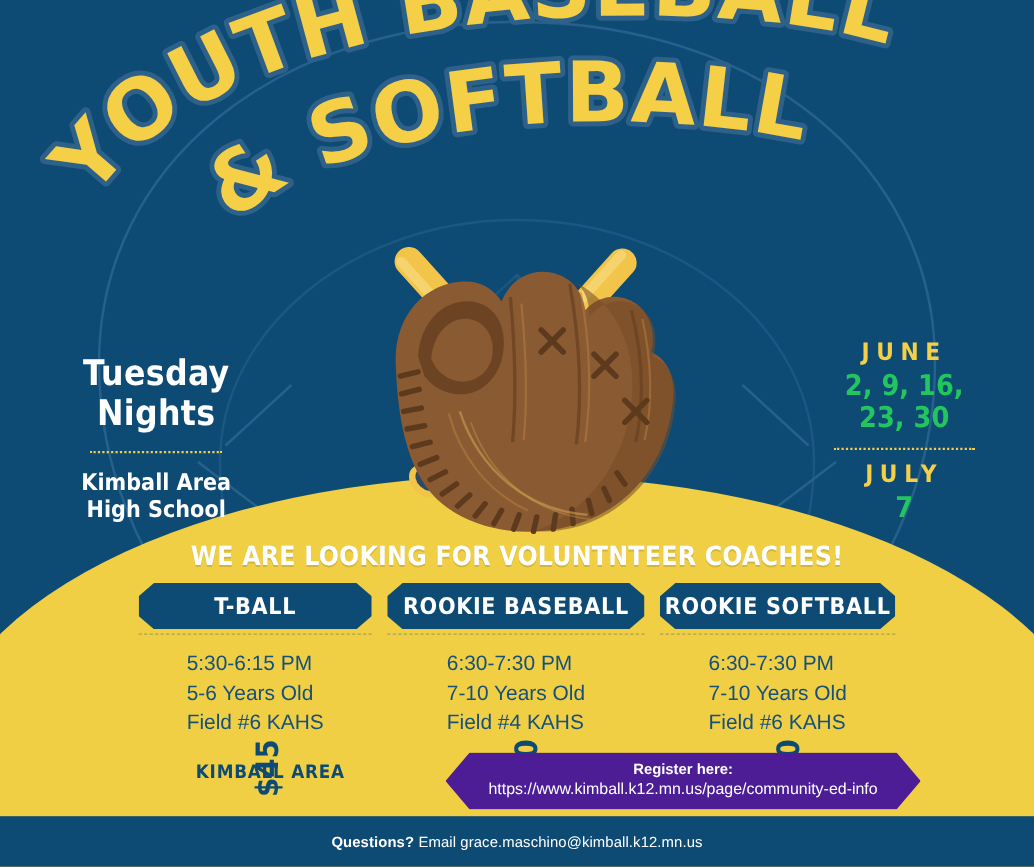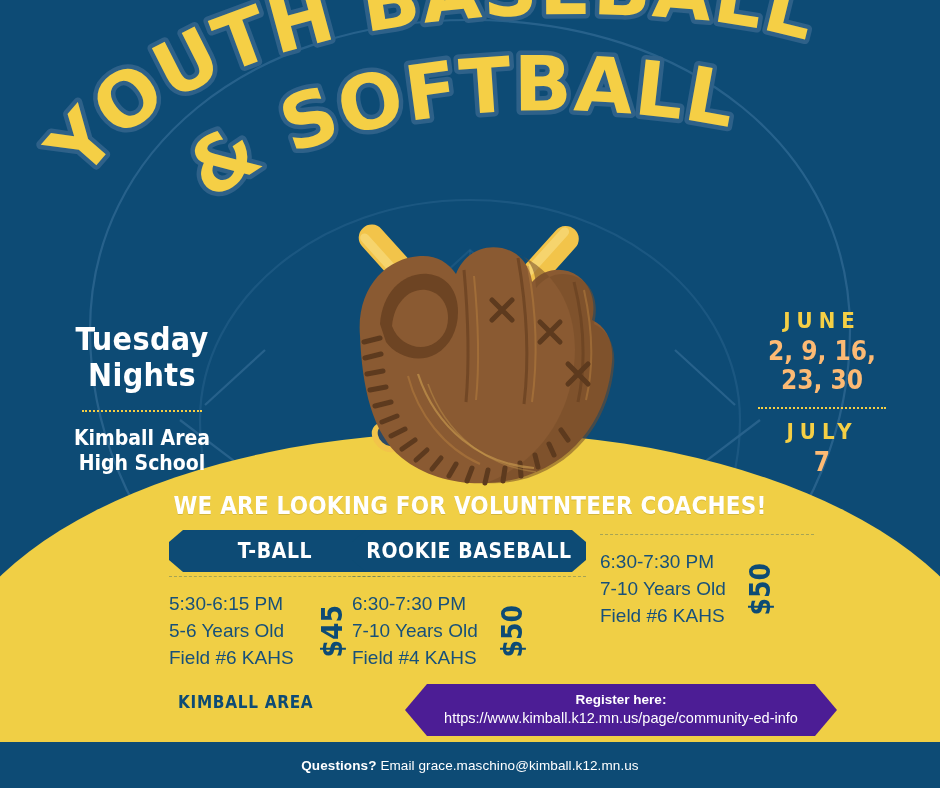--- a/index.html
+++ b/index.html
@@ -83,21 +83,21 @@
 
   
   .right-block{
     position:absolute;right:18px;top:308px;width:200px;z-index:5;text-align:center;
   }
   .month{
     color:#f5cf45;font-size:22px;font-weight:700;letter-spacing:6px;
     font-family:"DejaVu Sans Condensed","Liberation Sans",sans-serif;
   }
   .dates{
-    color:#fdba74;font-size:26px;line-height:1.12;font-weight:700;margin-top:4px;
+    color:#22c55e;font-size:26px;line-height:1.12;font-weight:700;margin-top:4px;
     font-family:"DejaVu Sans Condensed","Liberation Sans",sans-serif;
   }
   .dots-div2{
     height:1px;margin:12px auto 10px;width:128px;
     border-top:2px dotted #f5cf45;
   }
 
   
   .volunteer{
     position:absolute;left:0;top:492px;width:940px;text-align:center;z-index:5;
@@ -106,39 +106,39 @@
     text-shadow:0 1px 0 rgba(0,0,0,.12);
   }
 
   
   .sessions{
     position:absolute;left:0;top:530px;width:940px;height:140px;z-index:5;
   }
   .session{
     position:absolute;top:0;
   }
-  .session.s0{left:126px;width:212px;margin-left:43px;}
+  .session.s0{left:126px;width:212px;}
   .session.s1{left:352px;width:234px;}
   .session.s2{left:600px;width:214px;}
 
   .banner{
     background:#0d4b75;
     height:42px;
     display:flex;align-items:center;justify-content:center;
     clip-path:polygon(14px 0,calc(100% - 14px) 0,100% 12px,100% calc(100% - 12px),calc(100% - 14px) 100%,14px 100%,0 calc(100% - 12px),0 12px);
   }
   .banner-label{
     color:#ffffff;font-size:21px;font-weight:700;letter-spacing:.6px;
     font-family:"DejaVu Sans Condensed","Liberation Sans",sans-serif;
   }
   .dash-under{
     margin-top:4px;border-top:1px dashed rgba(13,75,117,.32);height:1px;
   }
   .detail-row{
-    display:flex;align-items:center;margin-top:14px;
+    display:flex;align-items:center;margin-top:14px;flex-direction:column;
   }
   .detail-lines{
     color:#17507a;font-size:19px;line-height:1.42;white-space:nowrap;
   }
   .price{
     color:#0d4b75;font-weight:700;font-size:28px;
     font-family:"DejaVu Sans Condensed","Liberation Sans",sans-serif;
     writing-mode:vertical-rl;
     transform:rotate(180deg);
     margin-left:16px;
@@ -339,20 +339,23 @@
         <div class="detail-lines">
           <div>6:30-7:30 PM</div>
           <div>7-10 Years Old</div>
           <div>Field #4 KAHS</div>
         </div>
         <div class="price">$50</div>
       </div>
     </div>
 
     <div class="session s2">
+      <div class="banner">
+        <span class="banner-label">ROOKIE SOFTBALL</span>
+      </div>
       <div class="dash-under"></div>
       <div class="detail-row">
         <div class="detail-lines">
           <div>6:30-7:30 PM</div>
           <div>7-10 Years Old</div>
           <div>Field #6 KAHS</div>
         </div>
         <div class="price">$50</div>
       </div>
     </div>

